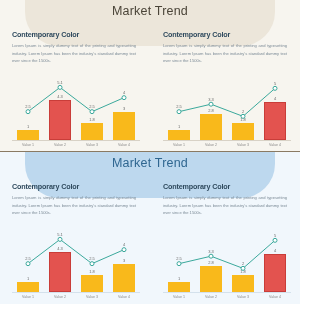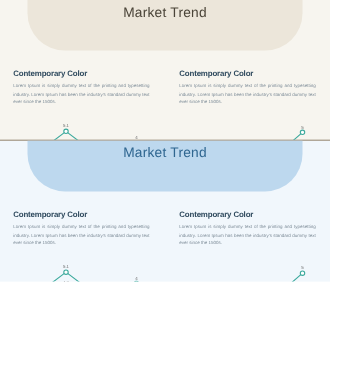--- a/index.html
+++ b/index.html
@@ -1,40 +1,40 @@
 <!DOCTYPE html>
 <html><head>
 <meta charset="utf-8">
 <style>
   html,body{margin:0;padding:0;}
   body{
     width:300px;height:336px;overflow:hidden;
     font-family:"Liberation Sans", sans-serif;
     background:#ffffff;
   }
-  .slide{position:relative;width:300px;height:128px;overflow:hidden;box-sizing:border-box;}
+  .slide{position:relative;width:300px;height:152px;overflow:hidden;box-sizing:border-box;}
   .slide.cream{background:#f7f5ef;border-bottom:1.5px solid #8a7a63;}
   .slide.blue{background:#f1f7fc;}
 
   
   .header-arc{
     position:absolute;top:-46px;left:50%;transform:translateX(-50%);
     width:250px;height:92px;border-radius:0 0 34px 34px;
   }
   .cream .header-arc{background:#ece6da;}
   .blue .header-arc{background:#bdd8ee;}
 
   .slide-title{
     position:absolute;top:4px;left:0;width:100%;text-align:center;
     font-size:12.5px;letter-spacing:.2px;
   }
   .cream .slide-title{color:#4a4438;}
   .blue .slide-title{color:#2f6690;}
 
-  .panels{position:absolute;top:30px;left:0;width:300px;height:136px;display:flex;margin-top:32px;}
+  .panels{position:absolute;top:30px;left:0;width:300px;height:136px;display:flex;}
   .panel{flex:1;padding:0 8px 0 12px;box-sizing:border-box;}
   .panel + .panel{padding-left:14px;}
 
   .panel-title{
     font-size:7.2px;font-weight:bold;letter-spacing:-.15px;
     margin:0 0 3px 0;
   }
   .cream .panel-title{color:#2f4a5e;}
   .blue .panel-title{color:#2f4a5e;}
   .panel-body{

